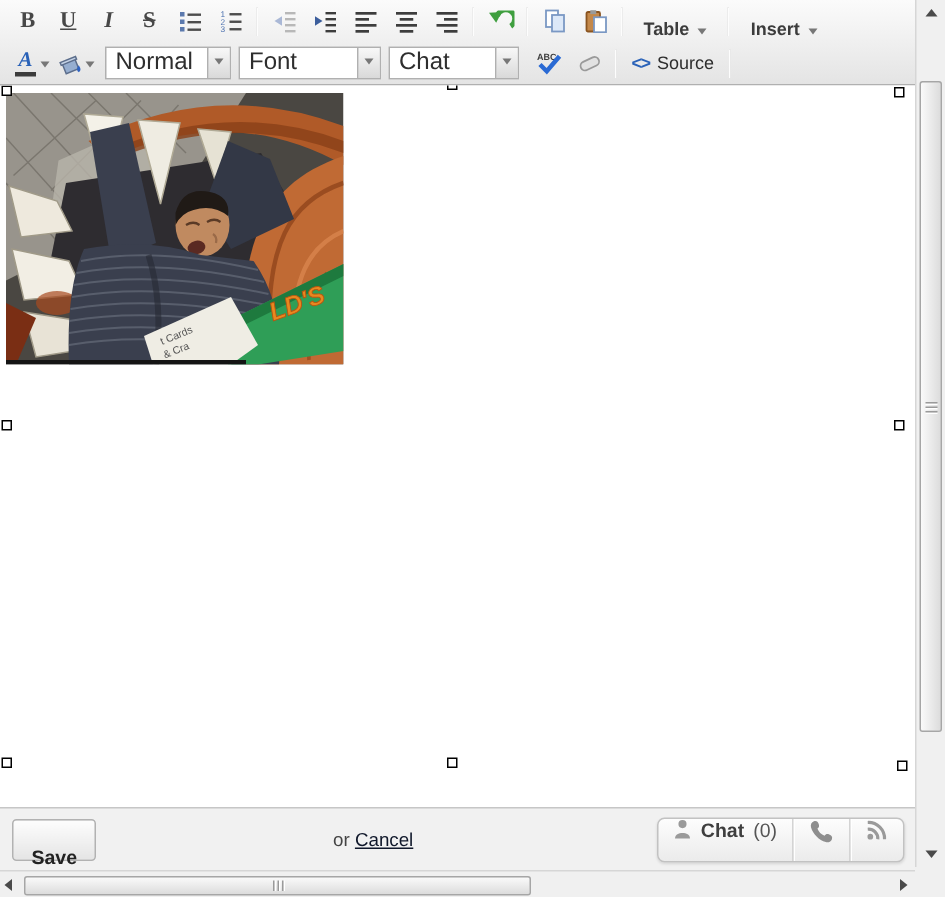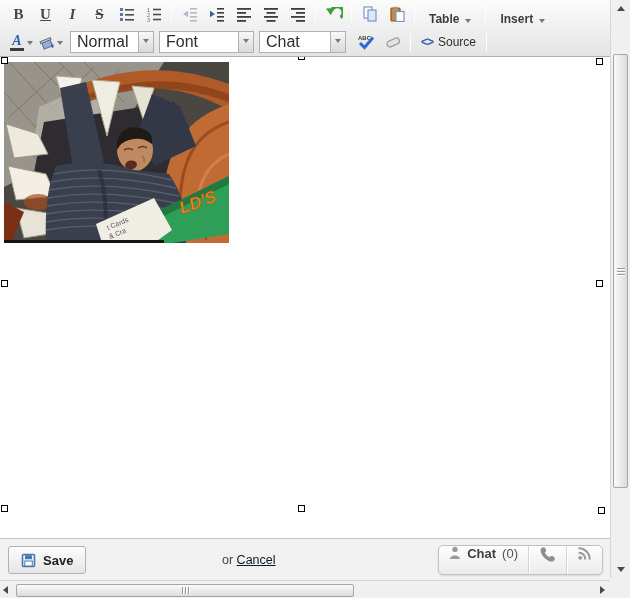--- a/index.html
+++ b/index.html
@@ -27,21 +27,21 @@
   .txtbtn{display:flex;align-items:center;gap:5px;height:24px;padding:0 6px;color:#2e2e2e;}
   .src-glyph{color:#2a62b8;font-weight:bold;font-size:12px;letter-spacing:-1px;}
 
   
   .editor-body{position:absolute;left:0;top:57px;width:610px;height:481px;background:#fff;overflow:hidden;}
   .content-image{position:absolute;left:4px;top:5px;width:225px;height:181px;}
   .sel-handle{position:absolute;width:7px;height:7px;background:#fff;border:1px solid #000;}
 
   
   .footer{position:absolute;left:0;top:538px;width:610px;height:42px;background:#f1f1f1;border-top:1px solid #c6c6c6;}
-  .btn{position:absolute;top:7px;height:28px;display:flex;align-items:center;gap:7px;padding:0 12px;background:linear-gradient(#fdfdfd,#e5e5e5);border:1px solid #b2b2b2;border-radius:3px;color:#222;font-size:13px;cursor:default;}
+  .btn{position:absolute;top:7px;height:28px;display:flex;align-items:center;gap:17px;padding:0 12px;background:linear-gradient(#fdfdfd,#e5e5e5);border:1px solid #b2b2b2;border-radius:3px;color:#222;font-size:13px;cursor:default;flex-direction:column;}
   .btn.save{left:8px;font-weight:bold;}
   .btn.savecont{left:84px;}
   .orcancel{position:absolute;left:222px;top:14px;font-size:12.5px;color:#444;}
   .orcancel a{color:#0f172a;text-decoration:underline;}
   .chat-widget{position:absolute;right:7px;top:6px;height:30px;display:flex;align-items:stretch;background:linear-gradient(#fdfdfd,#ebebeb);border:1px solid #c2c2c2;border-radius:5px;box-shadow:0 1px 2px rgba(0,0,0,.12);}
   .chat-seg{display:flex;align-items:flex-start;gap:6px;padding:0 10px;}
   .chat-seg + .chat-seg{border-left:1px solid #d4d4d4;box-shadow:inset 1px 0 0 #fff;}
   .chat-label{font-weight:bold;color:#3f3f3f;font-size:13px;}
   .chat-count{color:#555;font-size:13px;}
 

